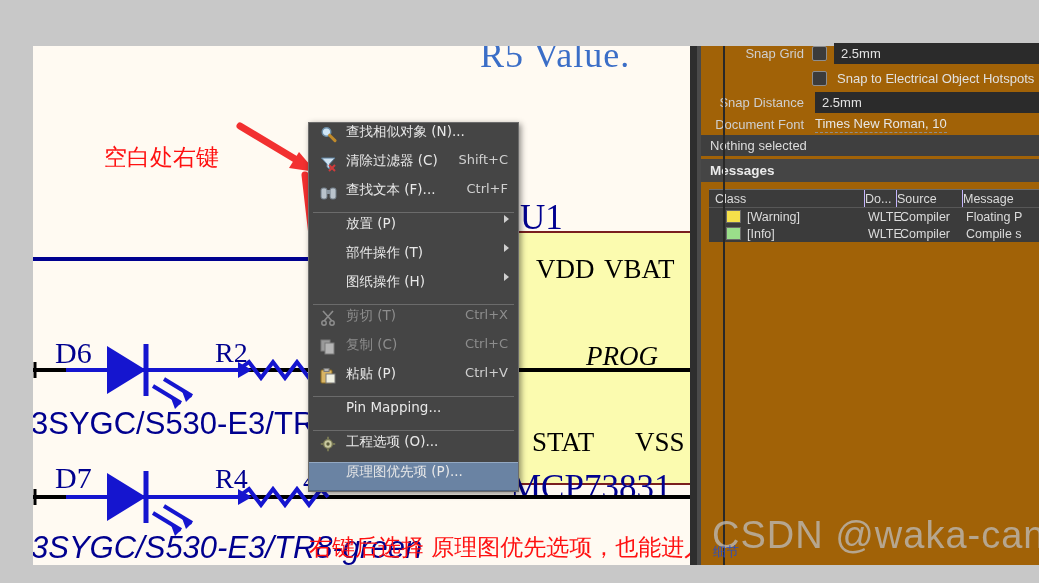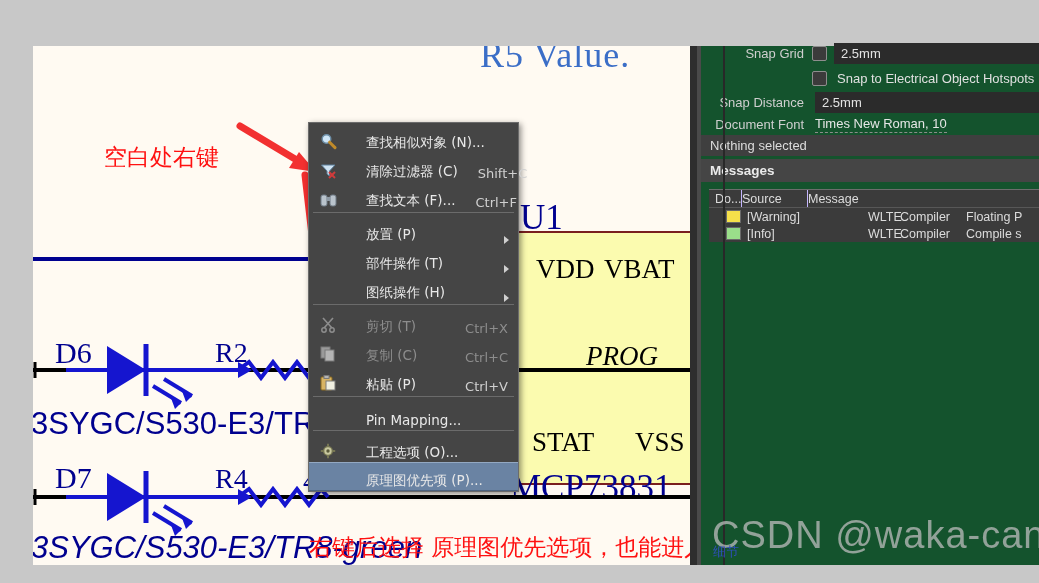--- a/index.html
+++ b/index.html
@@ -32,21 +32,21 @@
   }
   .ic-pin{position:absolute;color:#000;font-family:"Liberation Serif", serif;font-size:27px;white-space:nowrap;}
   .ic-ref{position:absolute;color:#00008f;font-family:"Liberation Serif", serif;font-size:35px;white-space:nowrap;}
 
   
   svg.overlay{position:absolute;left:0;top:0;width:657px;height:519px;pointer-events:none;}
 
   
   .rpanel{
     position:absolute;left:690px;top:46px;width:349px;height:519px;
-    background:#14532d;color:#d6d6d6;font-size:12.5px;
+    background:#a16207;color:#d6d6d6;font-size:12.5px;
   }
   .rpanel .lgutter{position:absolute;left:0;top:0;width:7px;height:100%;background:#2e2e2e;}
   .rpanel .lgutter2{position:absolute;left:7px;top:0;width:4px;height:100%;background:#4a4a4a;}
   .prow{position:absolute;left:11px;height:24px;display:flex;align-items:center;}
   .plabel{color:#cfcfcf;text-align:right;font-size:13px;}
   .pfield{
     background:#2b2b2b;color:#e3e3e3;height:21px;display:flex;align-items:center;
     padding:0 7px;font-size:13px;box-sizing:border-box;
   }
   .chk{
@@ -82,21 +82,21 @@
 
   
   .menu{
     position:absolute;left:308px;top:122px;width:209px;
     background:#454545;border:1px solid #6b6b6b;
     box-shadow:2px 2px 6px rgba(0,0,0,.45);
     font-size:13.5px;color:#e8e8e8;
     font-family:"DejaVu Sans", sans-serif;
     z-index:40;
   }
-  .mi{height:29px;display:flex;align-items:flex-end;position:relative;padding-left:7px;box-sizing:border-box;gap:20px;}
+  .mi{height:29px;display:flex;align-items:flex-start;position:relative;padding-left:7px;box-sizing:border-box;}
   .mi .ico{width:24px;height:22px;display:flex;align-items:center;justify-content:center;flex:0 0 24px;}
   .mi .txt{flex:1;padding-left:6px;white-space:nowrap;}
   .mi .acc{color:#d0d0d0;padding-right:10px;font-size:13px;}
   .mi.dis .txt,.mi.dis .acc{color:#8d8d8d;}
   .mi.sel{background:#6a83a3;border-top:1px solid #93a8c2;border-bottom:1px solid #4d6party;}
   .mi.sel{border-bottom:1px solid #4d6380;}
   .msep{height:1px;background:#6b6b6b;margin:2px 4px;}
   .arrw{position:absolute;right:9px;width:0;height:0;border-left:5px solid #cfcfcf;
         border-top:4px solid transparent;border-bottom:4px solid transparent;}
 </style>
@@ -196,20 +196,21 @@
       <div class="plabel" style="width:103px;">Document Font</div>
       <div class="dotunderline" style="margin-left:11px;font-size:13px;color:#e6e6e6;white-space:nowrap;padding-bottom:1px;">Times New Roman, 10</div>
     </div>
 
     <div class="thinbar" style="top:89px;width:338px;">Nothing selected</div>
 
     <div class="sectionbar" style="top:113px;width:338px;">Messages</div>
 
     <div class="msgtable" style="left:19px;top:143px;width:330px;">
       <div class="msghdr">
+        <div style="width:155px;">Class</div>
         <div style="width:32px;">Do...</div>
         <div style="width:66px;">Source</div>
         <div style="width:77px;">Message</div>
       </div>
       <div class="msgrow">
         <div style="width:155px;padding-left:0;">
           <span class="sw" style="background:#f5e04a;"></span>
           <span>[Warning]</span>
         </div>
         <div style="width:32px;">WLTE</div>

